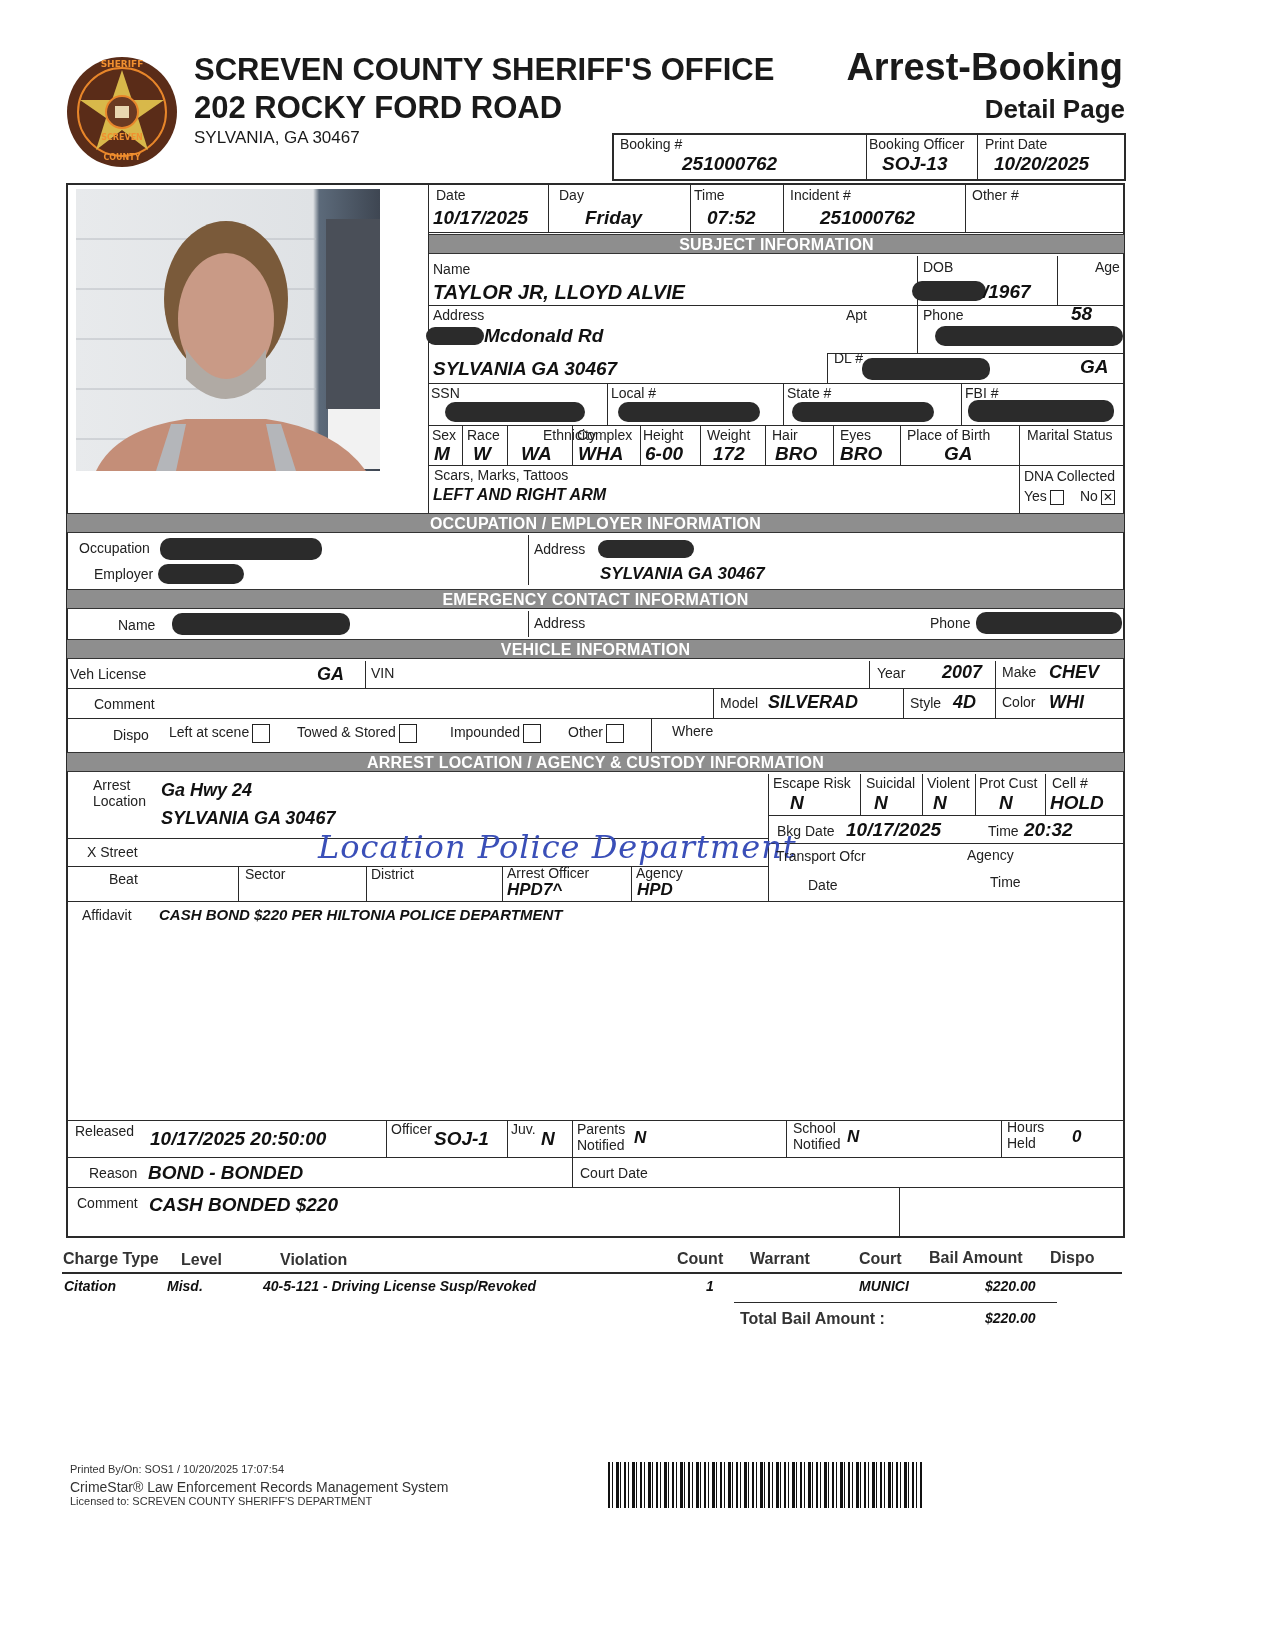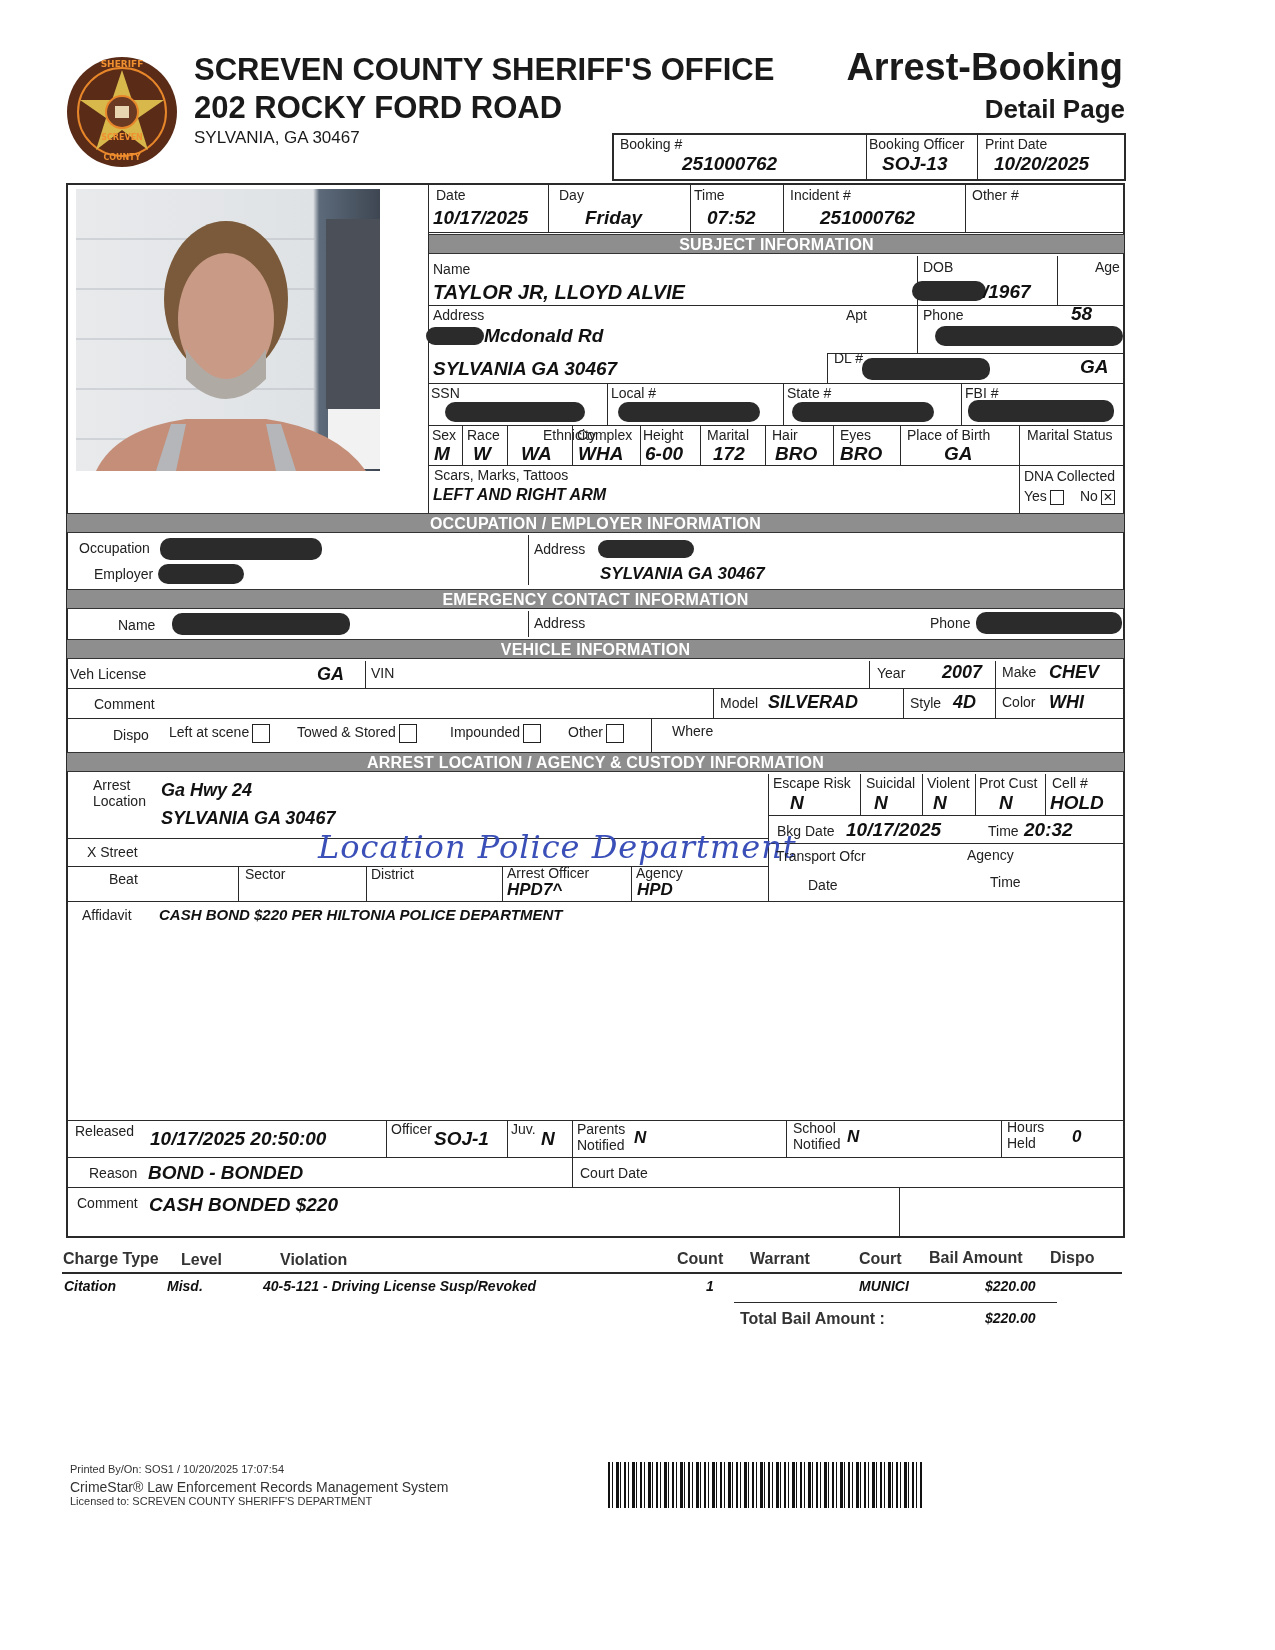--- a/index.html
+++ b/index.html
@@ -141,21 +141,21 @@
 <div class="abs lbl" style="left:432px;top:427px;">Sex</div>
 <div class="abs val" style="left:434px;top:443px;">M</div>
 <div class="abs lbl" style="left:467px;top:427px;">Race</div>
 <div class="abs val" style="left:473px;top:443px;">W</div>
 <div class="abs lbl" style="left:509px;top:427px;padding-left:34px;">Ethnicity</div>
 <div class="abs val" style="left:521px;top:443px;">WA</div>
 <div class="abs lbl" style="left:577px;top:427px;">Complex</div>
 <div class="abs val" style="left:578px;top:443px;">WHA</div>
 <div class="abs lbl" style="left:643px;top:427px;">Height</div>
 <div class="abs val" style="left:645px;top:443px;">6-00</div>
-<div class="abs lbl" style="left:707px;top:427px;">Marital</div>
+<div class="abs lbl" style="left:707px;top:427px;">Weight</div>
 <div class="abs val" style="left:713px;top:443px;">172</div>
 <div class="abs lbl" style="left:772px;top:427px;">Hair</div>
 <div class="abs val" style="left:775px;top:443px;">BRO</div>
 <div class="abs lbl" style="left:840px;top:427px;">Eyes</div>
 <div class="abs val" style="left:840px;top:443px;">BRO</div>
 <div class="abs lbl" style="left:907px;top:427px;">Place of Birth</div>
 <div class="abs val" style="left:944px;top:443px;">GA</div>
 <div class="abs lbl" style="left:1027px;top:427px;">Marital Status</div>
 
 <div class="abs lbl" style="left:434px;top:467px;">Scars, Marks, Tattoos</div>

